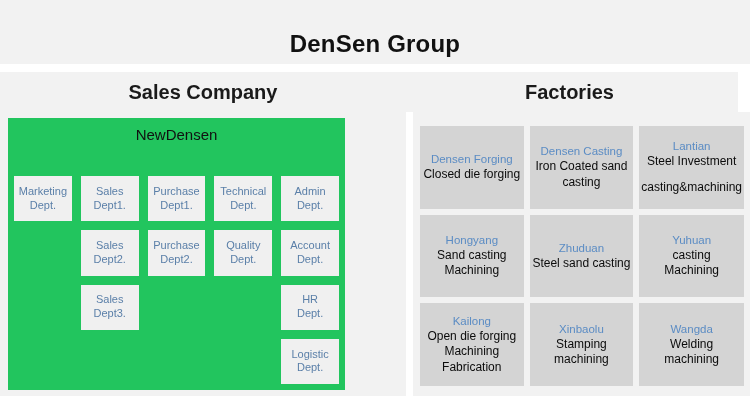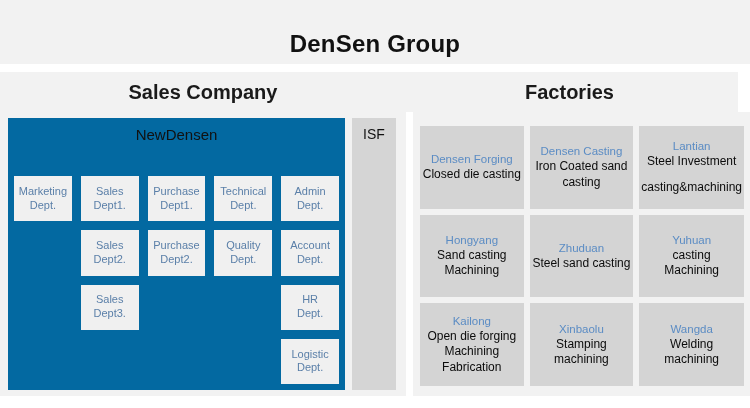--- a/index.html
+++ b/index.html
@@ -35,21 +35,21 @@
   .panel{
     position:absolute;top:112px;height:284px;
     background:#f2f2f2;
   }
   .panel.left{left:0;width:406px;}
   .panel.right{left:413px;width:337px;}
 
   
   .newdensen{
     position:absolute;left:8px;top:118px;width:337px;height:272px;
-    background:#0369a1;
+    background:#22c55e;
   }
   .newdensen .nd-title{
     position:absolute;left:0;top:8px;width:100%;
     text-align:center;font-size:15px;font-weight:400;color:#111111;
   }
 
   
   .deptgrid{
     position:absolute;left:6px;top:58px;width:325px;height:208px;
     display:grid;
@@ -167,28 +167,25 @@
         <div class="deptbox empty"></div>
         <div class="deptbox empty"></div>
         <div class="deptbox empty"></div>
         <div class="deptbox empty"></div>
         <div class="deptbox">
           <span>Logistic<br>Dept.</span>
         </div>
       </div>
   </div>
 
-  <div class="isf">
-    <div class="isf-title">ISF</div>
-  </div>
 
   <div class="facgrid">
       <div class="facbox">
         <div class="fname">Densen Forging</div>
-        <div class="fdesc">Closed die casting</div>
+        <div class="fdesc">Closed die forging</div>
       </div>
       <div class="facbox">
         <div class="fname">Densen Casting</div>
         <div class="fdesc">Iron Coated sand<br>casting</div>
       </div>
       <div class="facbox">
         <div class="fname">Lantian</div>
         <div class="fdesc">Steel Investment</div>
         <div class="fdesc2">casting&amp;machining</div>
       </div>

